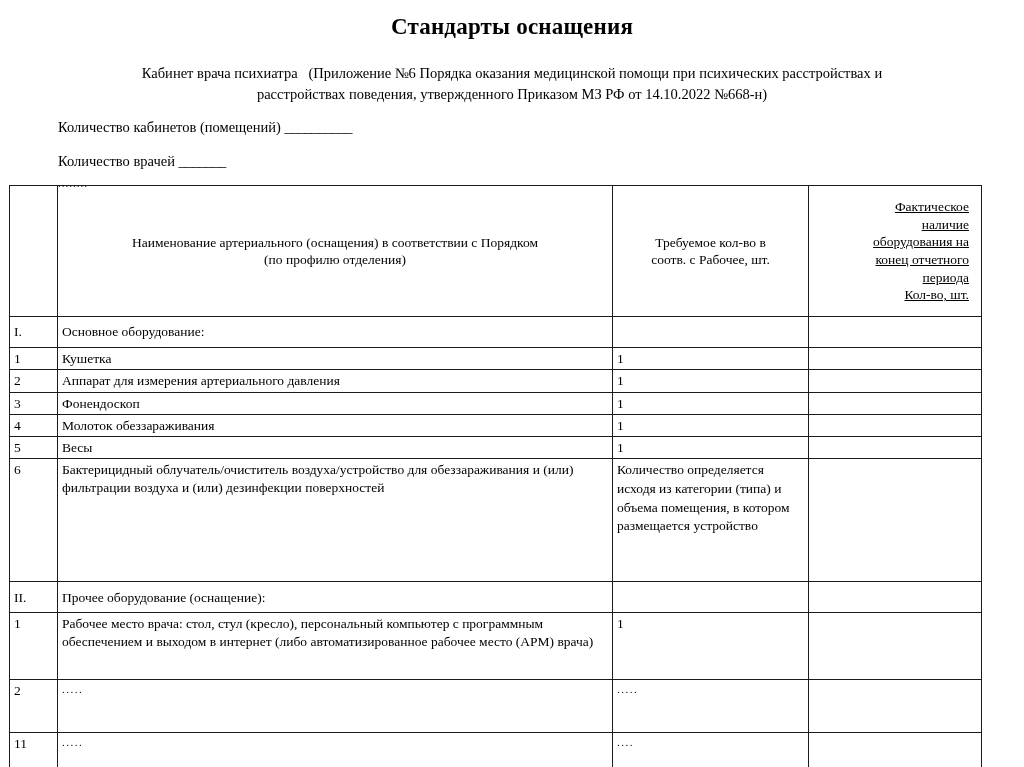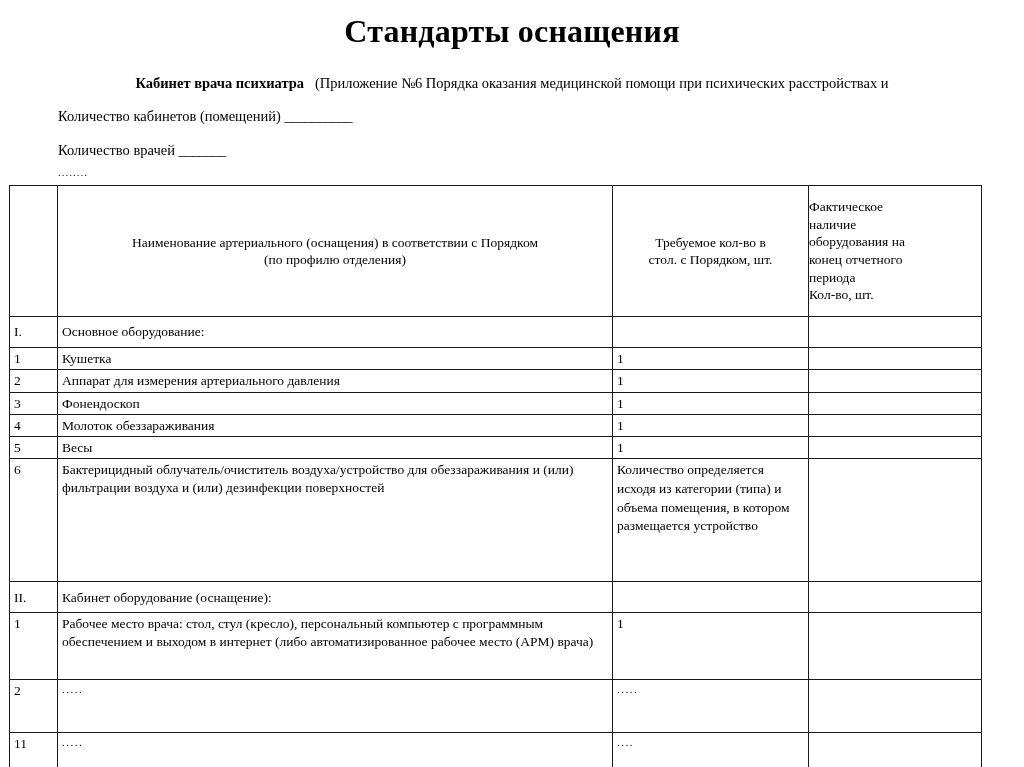--- a/index.html
+++ b/index.html
@@ -19,40 +19,40 @@
   .page {
     position: relative;
     width: 1024px;
     height: 767px;
     box-sizing: border-box;
   }
 
   
   .doc-title {
     text-align: center;
-    font-size: 32px;
+    font-size: 23px;
     font-weight: bold;
     line-height: 1.1;
     margin: 14px 0 0 0;
     letter-spacing: 0.2px;
   }
 
   
   .subtitle-block {
     margin: 24px 18px 0 18px;
     font-size: 14.5px;
     line-height: 1.45;
     text-align: center;
   }
   .subtitle-line1 {
     text-align: center;
     text-indent: 0;
   }
   .office-name {
-    font-weight: bold;
+    font-weight: normal;
   }
   .subtitle-paren {
     font-weight: normal;
   }
 
   
   .count-lines {
     margin: 6px 0 0 0;
     padding-left: 58px;
     font-size: 14.5px;
@@ -107,23 +107,24 @@
     text-align: center;
   }
   .hdr .h-name {
     text-align: center;
     padding: 0 6px;
   }
   .hdr .h-req {
     padding: 0 6px;
   }
   .hdr .h-fact {
-    text-align: left;
-    padding: 0 0;
+    text-align: right;
+    padding: 0 12px;
     line-height: 1.3;
+    text-decoration: underline;
   }
 
   
   .c-idx {
     text-align: center;
     vertical-align: top;
     padding-top: 2px;
   }
   .c-qty {
     text-align: center;
@@ -156,20 +157,23 @@
 <body>
 
 <div class="page">
 
   <h1 class="doc-title">Стандарты оснащения</h1>
 
   <div class="subtitle-block">
     <div class="subtitle-line1">
       <span class="office-name">Кабинет врача психиатра</span>
       &nbsp;&nbsp;<span class="subtitle-paren">(Приложение №6 Порядка оказания медицинской помощи при психических расстройствах и</span>
+    </div>
+    <div class="subtitle-line2">
+      <span class="subtitle-paren">расстройствах поведения, утвержденного Приказом МЗ РФ от 14.10.2022 №668-н)</span>
     </div>
   </div>
 
   <div class="count-lines">
     <div class="count-line">
       <span>Количество кабинетов (помещений)</span>
       <span class="blank-fill">__________</span>
     </div>
     <div class="count-line">
       <span>Количество врачей</span>
@@ -187,21 +191,21 @@
     </colgroup>
     <thead>
       <tr class="hdr">
         <td class="h-idx"></td>
         <td class="h-name">
           <span class="cell-text">Наименование артериального (оснащения) в соответствии с Порядком</span>
           <span class="cell-text">(по профилю отделения)</span>
         </td>
         <td class="h-req">
           <span class="cell-text">Требуемое кол-во в</span>
-          <span class="cell-text">стол. с Порядком, шт.</span>
+          <span class="cell-text">соотв. с Рабочее, шт.</span>
         </td>
         <td class="h-fact">
           <span class="cell-text">Фактическое</span>
           <span class="cell-text">наличие</span>
           <span class="cell-text">оборудования на</span>
           <span class="cell-text">конец отчетного</span>
           <span class="cell-text">периода</span>
           <span class="cell-text">Кол-во, шт.</span>
         </td>
       </tr>
@@ -252,21 +256,21 @@
 
       <tr class="row-tall-6">
         <td class="c-idx">6</td>
         <td class="c-name">Бактерицидный облучатель/очиститель воздуха/устройство для обеззараживания и (или) фильтрации воздуха и (или) дезинфекции поверхностей</td>
         <td class="c-qty req-multiline">Количество определяется исходя из категории (типа) и объема помещения, в котором размещается устройство</td>
         <td class="c-fact-cell"></td>
       </tr>
 
       <tr class="row-section">
         <td class="c-idx">II.</td>
-        <td class="c-name">Кабинет оборудование (оснащение):</td>
+        <td class="c-name">Прочее оборудование (оснащение):</td>
         <td class="c-qty"></td>
         <td class="c-fact-cell"></td>
       </tr>
 
       <tr class="row-tall-wp">
         <td class="c-idx">1</td>
         <td class="c-name">Рабочее место врача: стол, стул (кресло), персональный компьютер с программным обеспечением и выходом в интернет (либо автоматизированное рабочее место (АРМ) врача)</td>
         <td class="c-qty">1</td>
         <td class="c-fact-cell"></td>
       </tr>

